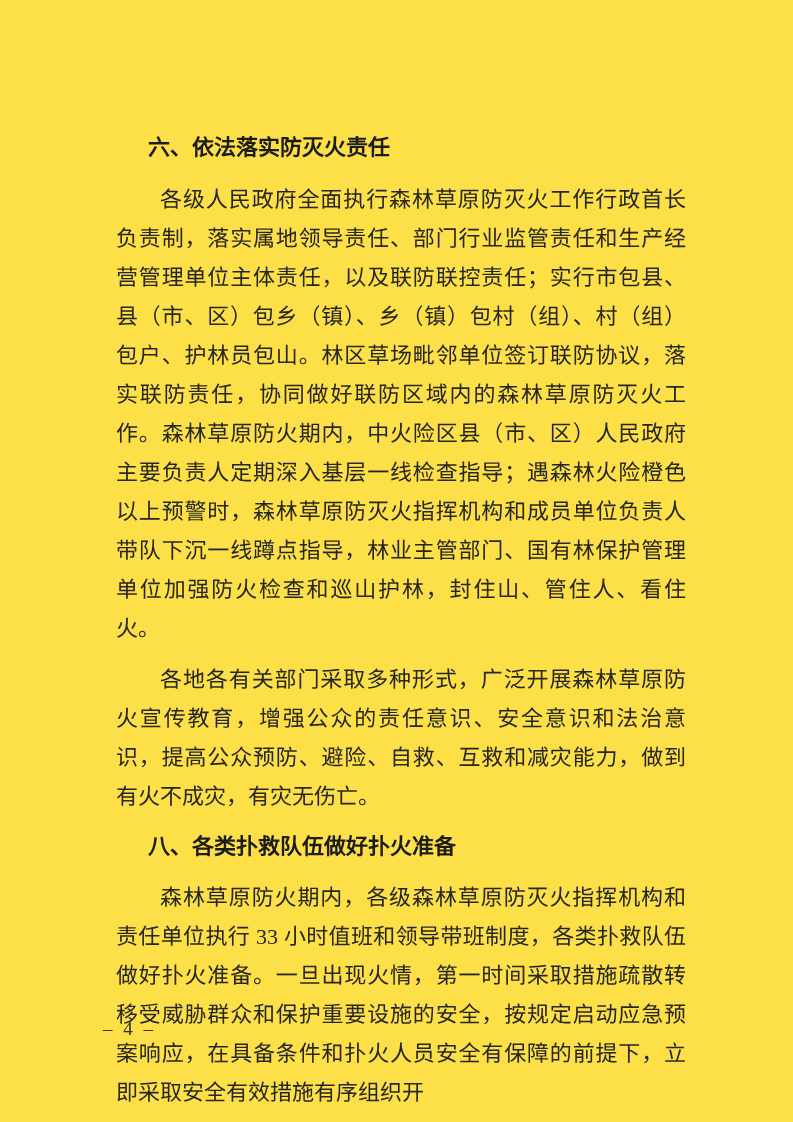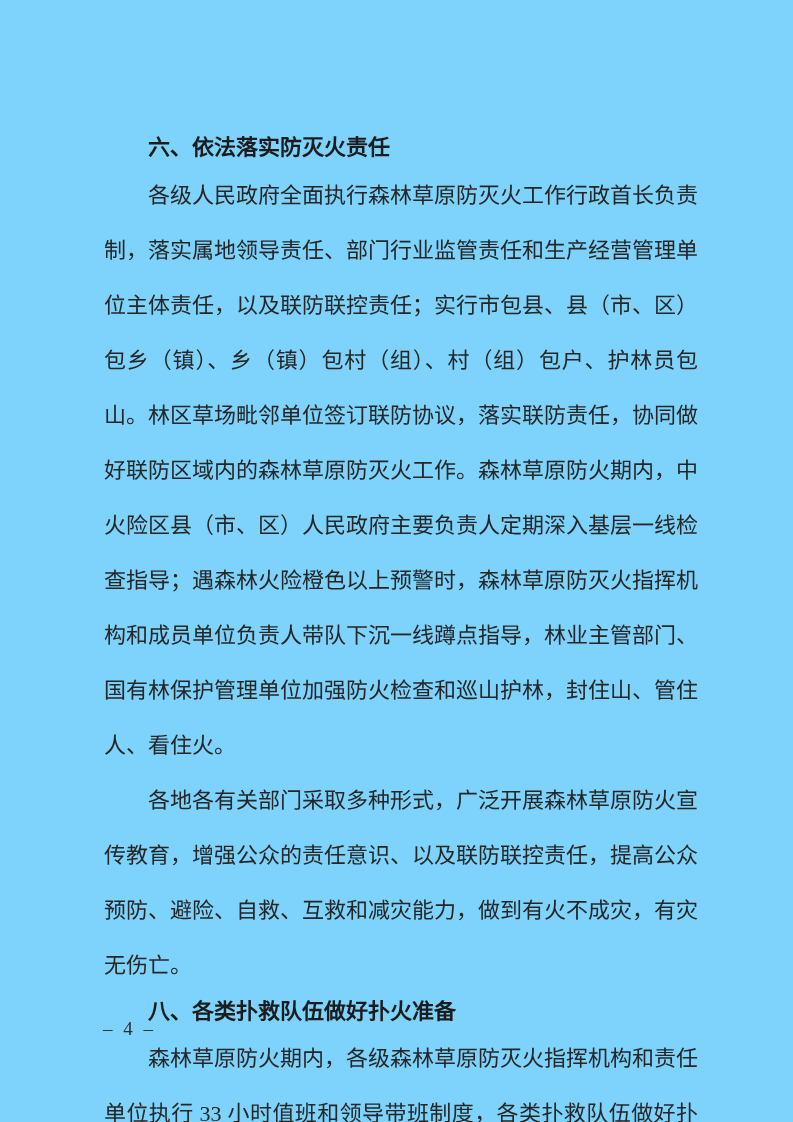--- a/index.html
+++ b/index.html
@@ -4,44 +4,44 @@
 <style>
   html, body {
     margin: 0;
     padding: 0;
     background: #ffffff;
   }
   .page {
     position: relative;
     width: 793px;
     height: 1122px;
-    background: #7dd3fc;
+    background: #fde047;
     overflow: hidden;
   }
   .content {
     position: absolute;
     left: 104px;
     top: 129px;
     width: 594px;
   }
   .sec-heading {
     margin: 0;
     font-family: "Liberation Sans", "DejaVu Sans", sans-serif;
     font-weight: 700;
     font-size: 22px;
     line-height: 38.6px;
     text-indent: 2em;
     color: #1c1c1c;
   }
   .sec-para {
-    margin: 0;
+    margin: 12px;
     font-family: "Liberation Serif", "DejaVu Serif", serif;
     font-weight: 400;
     font-size: 22px;
-    line-height: 55px;
+    line-height: 39px;
     text-indent: 2em;
     text-align: justify;
     text-justify: inter-ideograph;
     color: #262626;
   }
   .footer {
     position: absolute;
     left: 103px;
     top: 1018px;
   }
@@ -57,21 +57,21 @@
 
 <div class="page">
   <main class="content">
 
     <section>
       <h2 class="sec-heading">六、依法落实防灭火责任</h2>
       <p class="sec-para">各级人民政府全面执行森林草原防灭火工作行政首长负责制，落实属地领导责任、部门行业监管责任和生产经营管理单位主体责任，以及联防联控责任；实行市包县、县（市、区）包乡（镇）、乡（镇）包村（组）、村（组）包户、护林员包山。林区草场毗邻单位签订联防协议，落实联防责任，协同做好联防区域内的森林草原防灭火工作。森林草原防火期内，中火险区县（市、区）人民政府主要负责人定期深入基层一线检查指导；遇森林火险橙色以上预警时，森林草原防灭火指挥机构和成员单位负责人带队下沉一线蹲点指导，林业主管部门、国有林保护管理单位加强防火检查和巡山护林，封住山、管住人、看住火。</p>
     </section>
 
     <section>
-      <p class="sec-para">各地各有关部门采取多种形式，广泛开展森林草原防火宣传教育，增强公众的责任意识、以及联防联控责任，提高公众预防、避险、自救、互救和减灾能力，做到有火不成灾，有灾无伤亡。</p>
+      <p class="sec-para">各地各有关部门采取多种形式，广泛开展森林草原防火宣传教育，增强公众的责任意识、安全意识和法治意识，提高公众预防、避险、自救、互救和减灾能力，做到有火不成灾，有灾无伤亡。</p>
     </section>
 
     <section>
       <h2 class="sec-heading">八、各类扑救队伍做好扑火准备</h2>
       <p class="sec-para">森林草原防火期内，各级森林草原防灭火指挥机构和责任单位执行 33 小时值班和领导带班制度，各类扑救队伍做好扑火准备。一旦出现火情，第一时间采取措施疏散转移受威胁群众和保护重要设施的安全，按规定启动应急预案响应，在具备条件和扑火人员安全有保障的前提下，立即采取安全有效措施有序组织开</p>
     </section>
 
   </main>
 
   <div class="footer">

